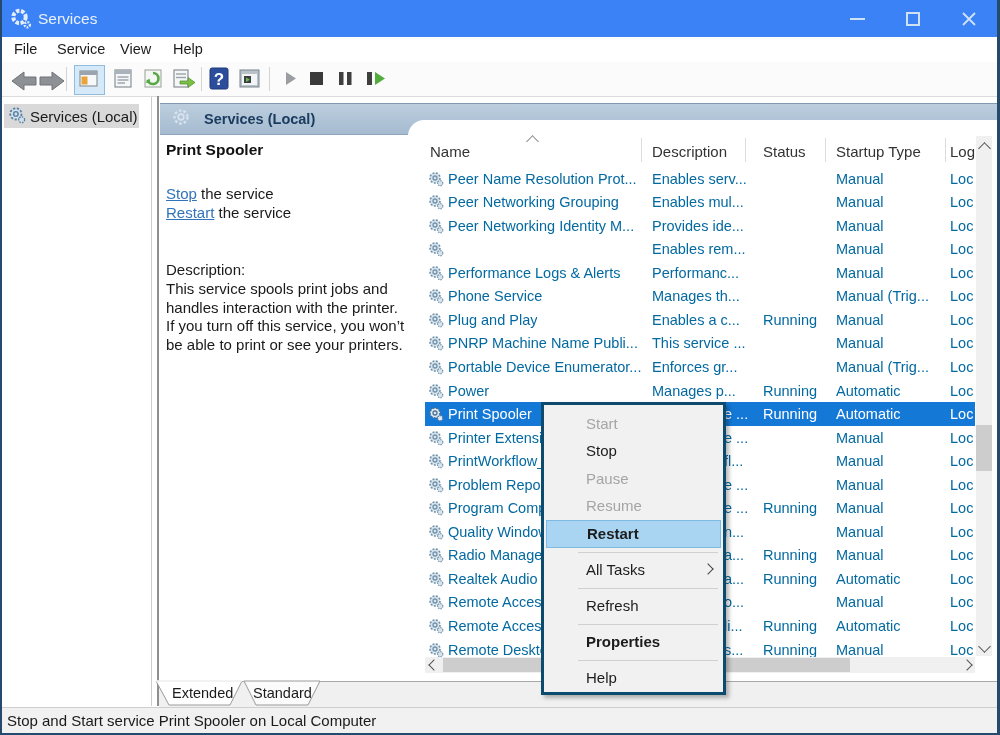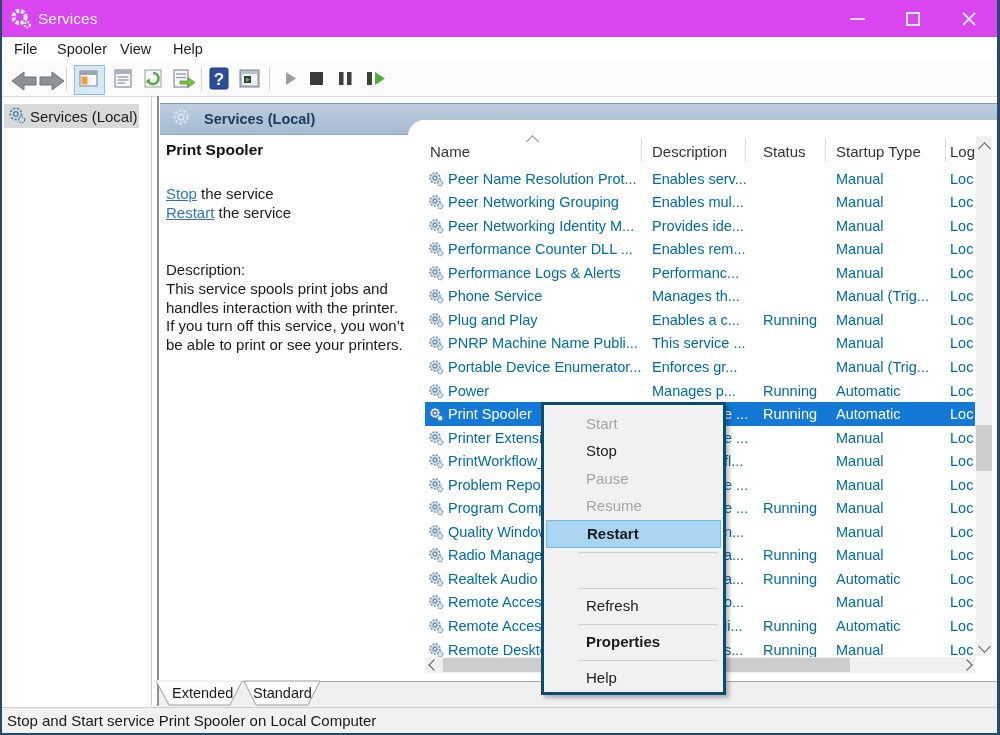--- a/index.html
+++ b/index.html
@@ -4,21 +4,21 @@
 html,body{margin:0;padding:0}
 body{width:1000px;height:735px;position:relative;overflow:hidden;
  font-family:"Liberation Sans",sans-serif;background:#fff;
  -webkit-font-smoothing:antialiased}
 .abs{position:absolute}
 
 #bl{left:0;top:0;width:2px;height:735px;background:#26496e}
 #br{left:997px;top:0;width:3px;height:735px;background:#26496e}
 #bb{left:0;top:733px;width:1000px;height:2px;background:#26496e}
 
-#title{left:0;top:0;width:1000px;height:37px;background:#d946ef}
+#title{left:0;top:0;width:1000px;height:37px;background:#3b82f6}
 #title .txt{position:absolute;left:38px;top:10px;color:#e9f2fb;font-size:15.5px}
 #tgear{position:absolute;left:8px;top:5px}
 .capbtn{position:absolute;top:0;width:46px;height:37px}
 #minb{left:834px} #maxb{left:889px} #closeb{left:946px}
 #minb i{position:absolute;left:16px;top:18px;width:15px;height:2px;background:#cfe2f3}
 #maxb i{position:absolute;left:17px;top:12px;width:10px;height:10px;border:2px solid #cfe2f3}
 
 #menubar{left:2px;top:37px;width:995px;height:25px;background:#fff;color:#1c1c1c;font-size:14.5px}
 #menubar span{position:absolute;top:4px}
 
@@ -95,21 +95,21 @@
       <i></i>
     </div>
  <div class="capbtn" id="closeb">
   <svg width="46" height="37">
         <path d="M17 13 L29 25 M29 13 L17 25" stroke="#cfe2f3" stroke-width="1.8"></path>
       </svg>
  </div>
 </div>
 <div class="abs" id="menubar">
  <span style="left:12px">File</span>
-    <span style="left:55px">Spooler</span>
+    <span style="left:55px">Service</span>
  <span style="left:118px">View</span>
     <span style="left:171px">Help</span>
 </div>
 <div class="abs" id="toolbar">
  <svg width="995" height="34">
 
   <path d="M10 19 L22 10 L22 15 L34 15 L34 23 L22 23 L22 28 Z" fill="#8d9196" stroke="#6e7378" stroke-width="1"></path>
   <path d="M38 15 L50 15 L50 10 L62 19 L50 28 L50 23 L38 23 Z" fill="#8d9196" stroke="#6e7378" stroke-width="1"></path>
  </svg>
  <div class="tsep" style="left:64px"></div>
@@ -232,21 +232,20 @@
     <span class="c2">Provides ide...</span>
     <span class="c4">Manual</span>
     <span class="c5">Loc</span>
   </div>
 <div class="row" style="top:237.2px">
     <svg class="rg" viewBox="0 0 16 16">
       <circle cx="7" cy="7" r="5" fill="#d9e5ee" stroke="#7292ab" stroke-width="1.6" stroke-dasharray="2 1.4"></circle>
       <circle cx="7" cy="7" r="2" fill="none" stroke="#7292ab" stroke-width="1.3"></circle>
       <circle cx="12.2" cy="12.2" r="2.6" fill="#d9e5ee" stroke="#7292ab" stroke-width="1.2" stroke-dasharray="1.4 1"></circle>
     </svg>
-    <span class="nm">Performance Counter DLL ...</span>
     <span class="c2">Enables rem...</span>
     <span class="c4">Manual</span>
     <span class="c5">Loc</span>
   </div>
 <div class="row" style="top:260.7px">
     <svg class="rg" viewBox="0 0 16 16">
       <circle cx="7" cy="7" r="5" fill="#d9e5ee" stroke="#7292ab" stroke-width="1.6" stroke-dasharray="2 1.4"></circle>
       <circle cx="7" cy="7" r="2" fill="none" stroke="#7292ab" stroke-width="1.3"></circle>
       <circle cx="12.2" cy="12.2" r="2.6" fill="#d9e5ee" stroke="#7292ab" stroke-width="1.2" stroke-dasharray="1.4 1"></circle>
     </svg>
@@ -472,20 +471,24 @@
  <div class="mi dis" style="top:87px">
       <span>Resume</span>
     </div>
  <div class="mi dis" style="top:60px">
       <span>Pause</span>
     </div>
  <div class="mi" id="restart" style="top:115px">
       <span>Restart</span>
     </div>
  <div class="msep" style="top:147px"></div>
+ <div class="mi" style="top:151px">
+      <span>All Tasks</span>
+      <i class="sub"></i>
+    </div>
  <div class="msep" style="top:183px"></div>
  <div class="mi" style="top:187px">
       <span>Refresh</span>
     </div>
  <div class="msep" style="top:219px"></div>
  <div class="mi" style="top:223px">
       <span style="font-weight:bold">Properties</span>
     </div>
  <div class="msep" style="top:255px"></div>
  <div class="mi" style="top:259px">

